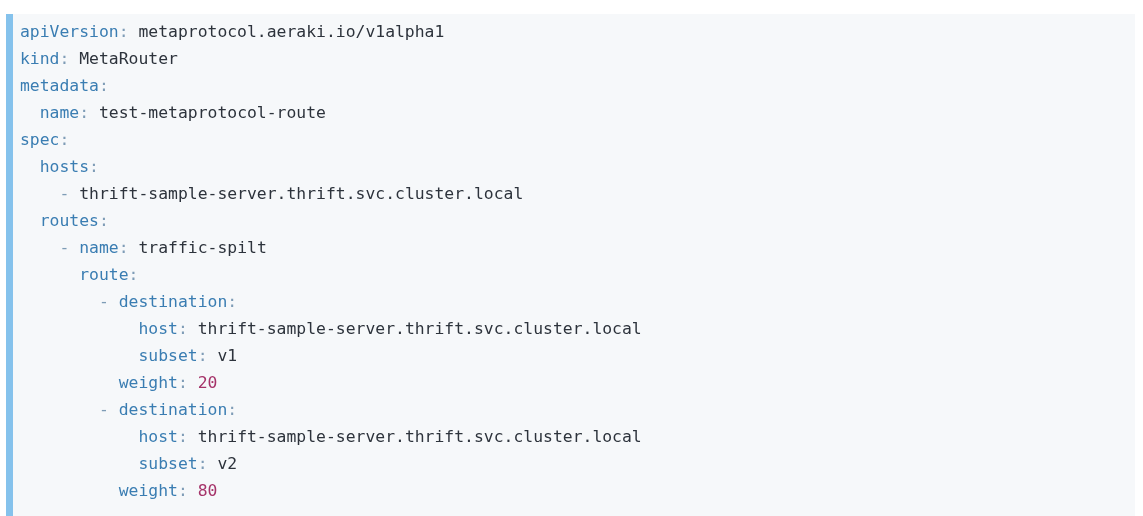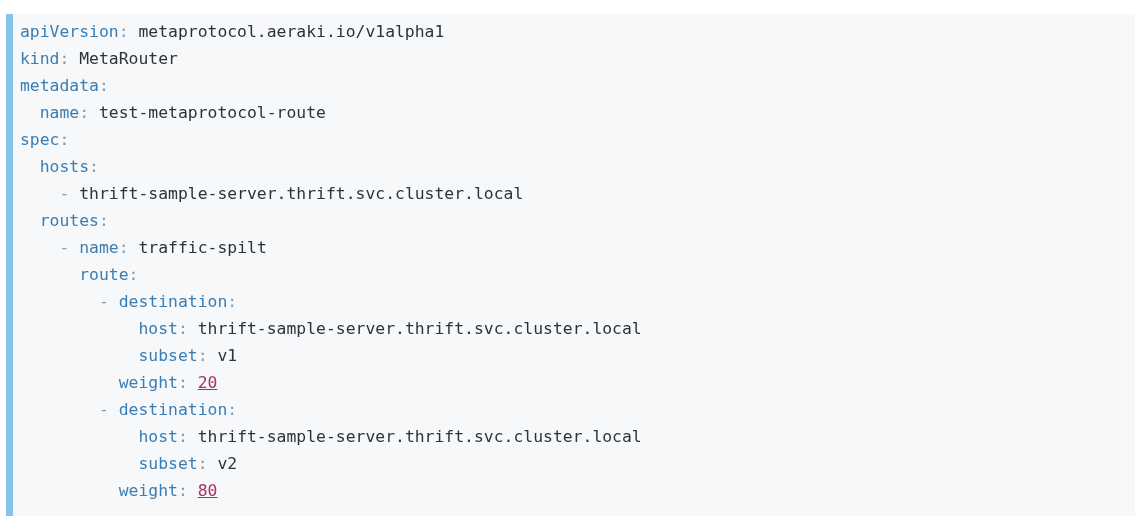--- a/index.html
+++ b/index.html
@@ -35,21 +35,21 @@
     font-family:"DejaVu Sans Mono","Liberation Mono",monospace;
     font-size:16.4px;
     line-height:27px;
     white-space:pre;
     color:var(--c-val);
   }
   .code-line{height:27px;white-space:pre;}
   .tok-key{color:var(--c-key);}
   .tok-punct{color:var(--c-punct);}
   .tok-val{color:var(--c-val);}
-  .tok-num{color:var(--c-num);text-decoration:underline;}
+  .tok-num{color:var(--c-num);}
   .tok-sp{color:var(--c-val);}
 </style>
 </head>
 <body>
 
 <div class="code-block">
 
   <pre class="code" id="code"><div class="code-line"><span class="tok-key">apiVersion</span><span class="tok-punct">:</span><span class="tok-sp"> </span><span class="tok-val">metaprotocol.aeraki.io/v1alpha1</span></div><div class="code-line"><span class="tok-key">kind</span><span class="tok-punct">:</span><span class="tok-sp"> </span><span class="tok-val">MetaRouter</span></div><div class="code-line"><span class="tok-key">metadata</span><span class="tok-punct">:</span></div><div class="code-line"><span class="tok-sp">  </span><span class="tok-key">name</span><span class="tok-punct">:</span><span class="tok-sp"> </span><span class="tok-val">test-metaprotocol-route</span></div><div class="code-line"><span class="tok-key">spec</span><span class="tok-punct">:</span></div><div class="code-line"><span class="tok-sp">  </span><span class="tok-key">hosts</span><span class="tok-punct">:</span></div><div class="code-line"><span class="tok-sp">    </span><span class="tok-punct">-</span><span class="tok-sp"> </span><span class="tok-val">thrift-sample-server.thrift.svc.cluster.local</span></div><div class="code-line"><span class="tok-sp">  </span><span class="tok-key">routes</span><span class="tok-punct">:</span></div><div class="code-line"><span class="tok-sp">    </span><span class="tok-punct">-</span><span class="tok-sp"> </span><span class="tok-key">name</span><span class="tok-punct">:</span><span class="tok-sp"> </span><span class="tok-val">traffic-spilt</span></div><div class="code-line"><span class="tok-sp">      </span><span class="tok-key">route</span><span class="tok-punct">:</span></div><div class="code-line"><span class="tok-sp">        </span><span class="tok-punct">-</span><span class="tok-sp"> </span><span class="tok-key">destination</span><span class="tok-punct">:</span></div><div class="code-line"><span class="tok-sp">            </span><span class="tok-key">host</span><span class="tok-punct">:</span><span class="tok-sp"> </span><span class="tok-val">thrift-sample-server.thrift.svc.cluster.local</span></div><div class="code-line"><span class="tok-sp">            </span><span class="tok-key">subset</span><span class="tok-punct">:</span><span class="tok-sp"> </span><span class="tok-val">v1</span></div><div class="code-line"><span class="tok-sp">          </span><span class="tok-key">weight</span><span class="tok-punct">:</span><span class="tok-sp"> </span><span class="tok-num">20</span></div><div class="code-line"><span class="tok-sp">        </span><span class="tok-punct">-</span><span class="tok-sp"> </span><span class="tok-key">destination</span><span class="tok-punct">:</span></div><div class="code-line"><span class="tok-sp">            </span><span class="tok-key">host</span><span class="tok-punct">:</span><span class="tok-sp"> </span><span class="tok-val">thrift-sample-server.thrift.svc.cluster.local</span></div><div class="code-line"><span class="tok-sp">            </span><span class="tok-key">subset</span><span class="tok-punct">:</span><span class="tok-sp"> </span><span class="tok-val">v2</span></div><div class="code-line"><span class="tok-sp">          </span><span class="tok-key">weight</span><span class="tok-punct">:</span><span class="tok-sp"> </span><span class="tok-num">80</span></div></pre>
 </div>
 

